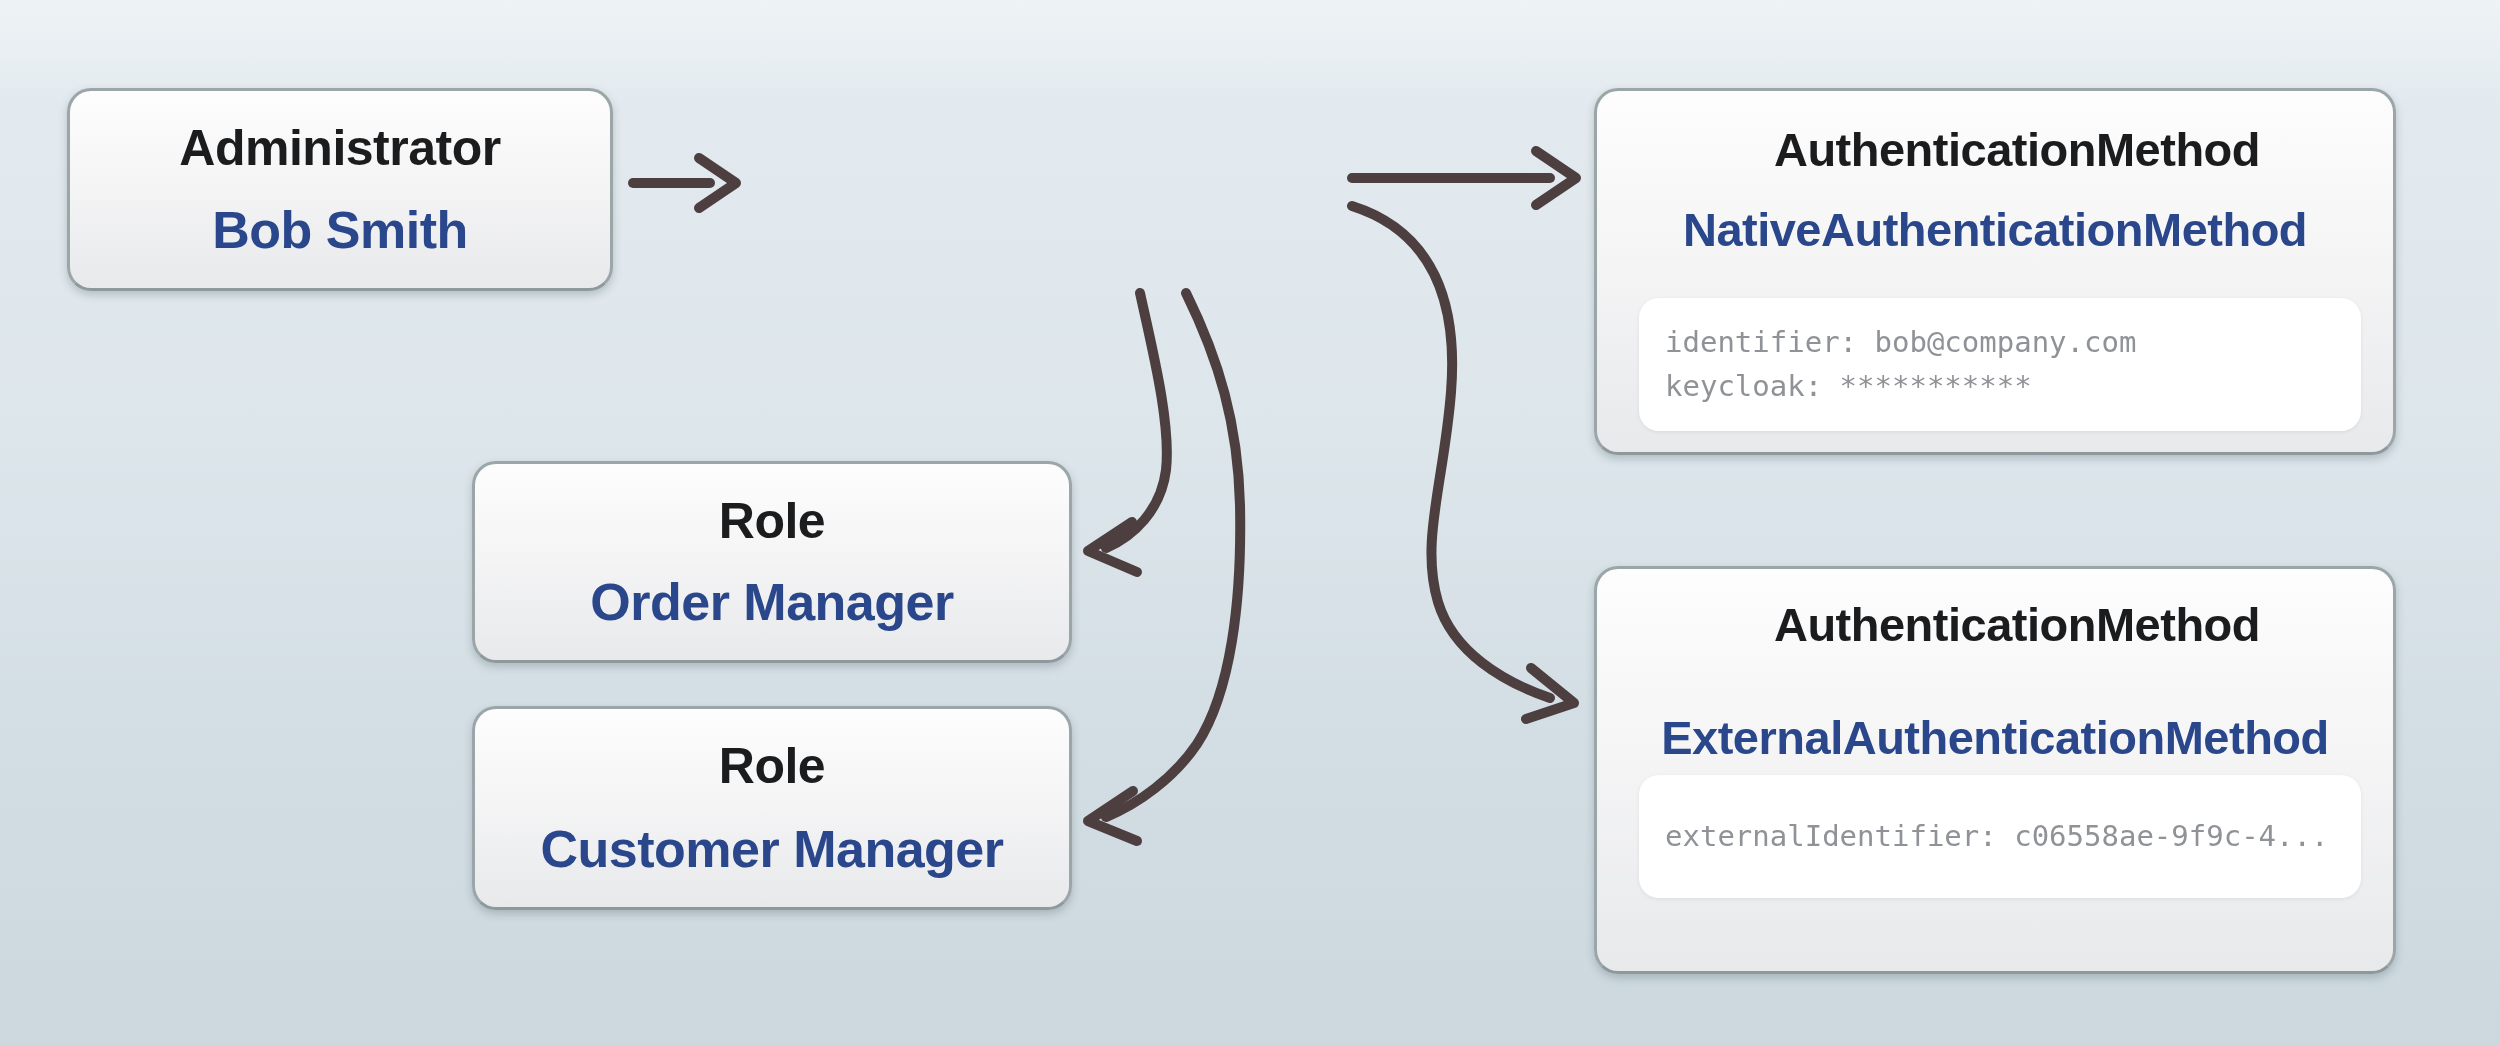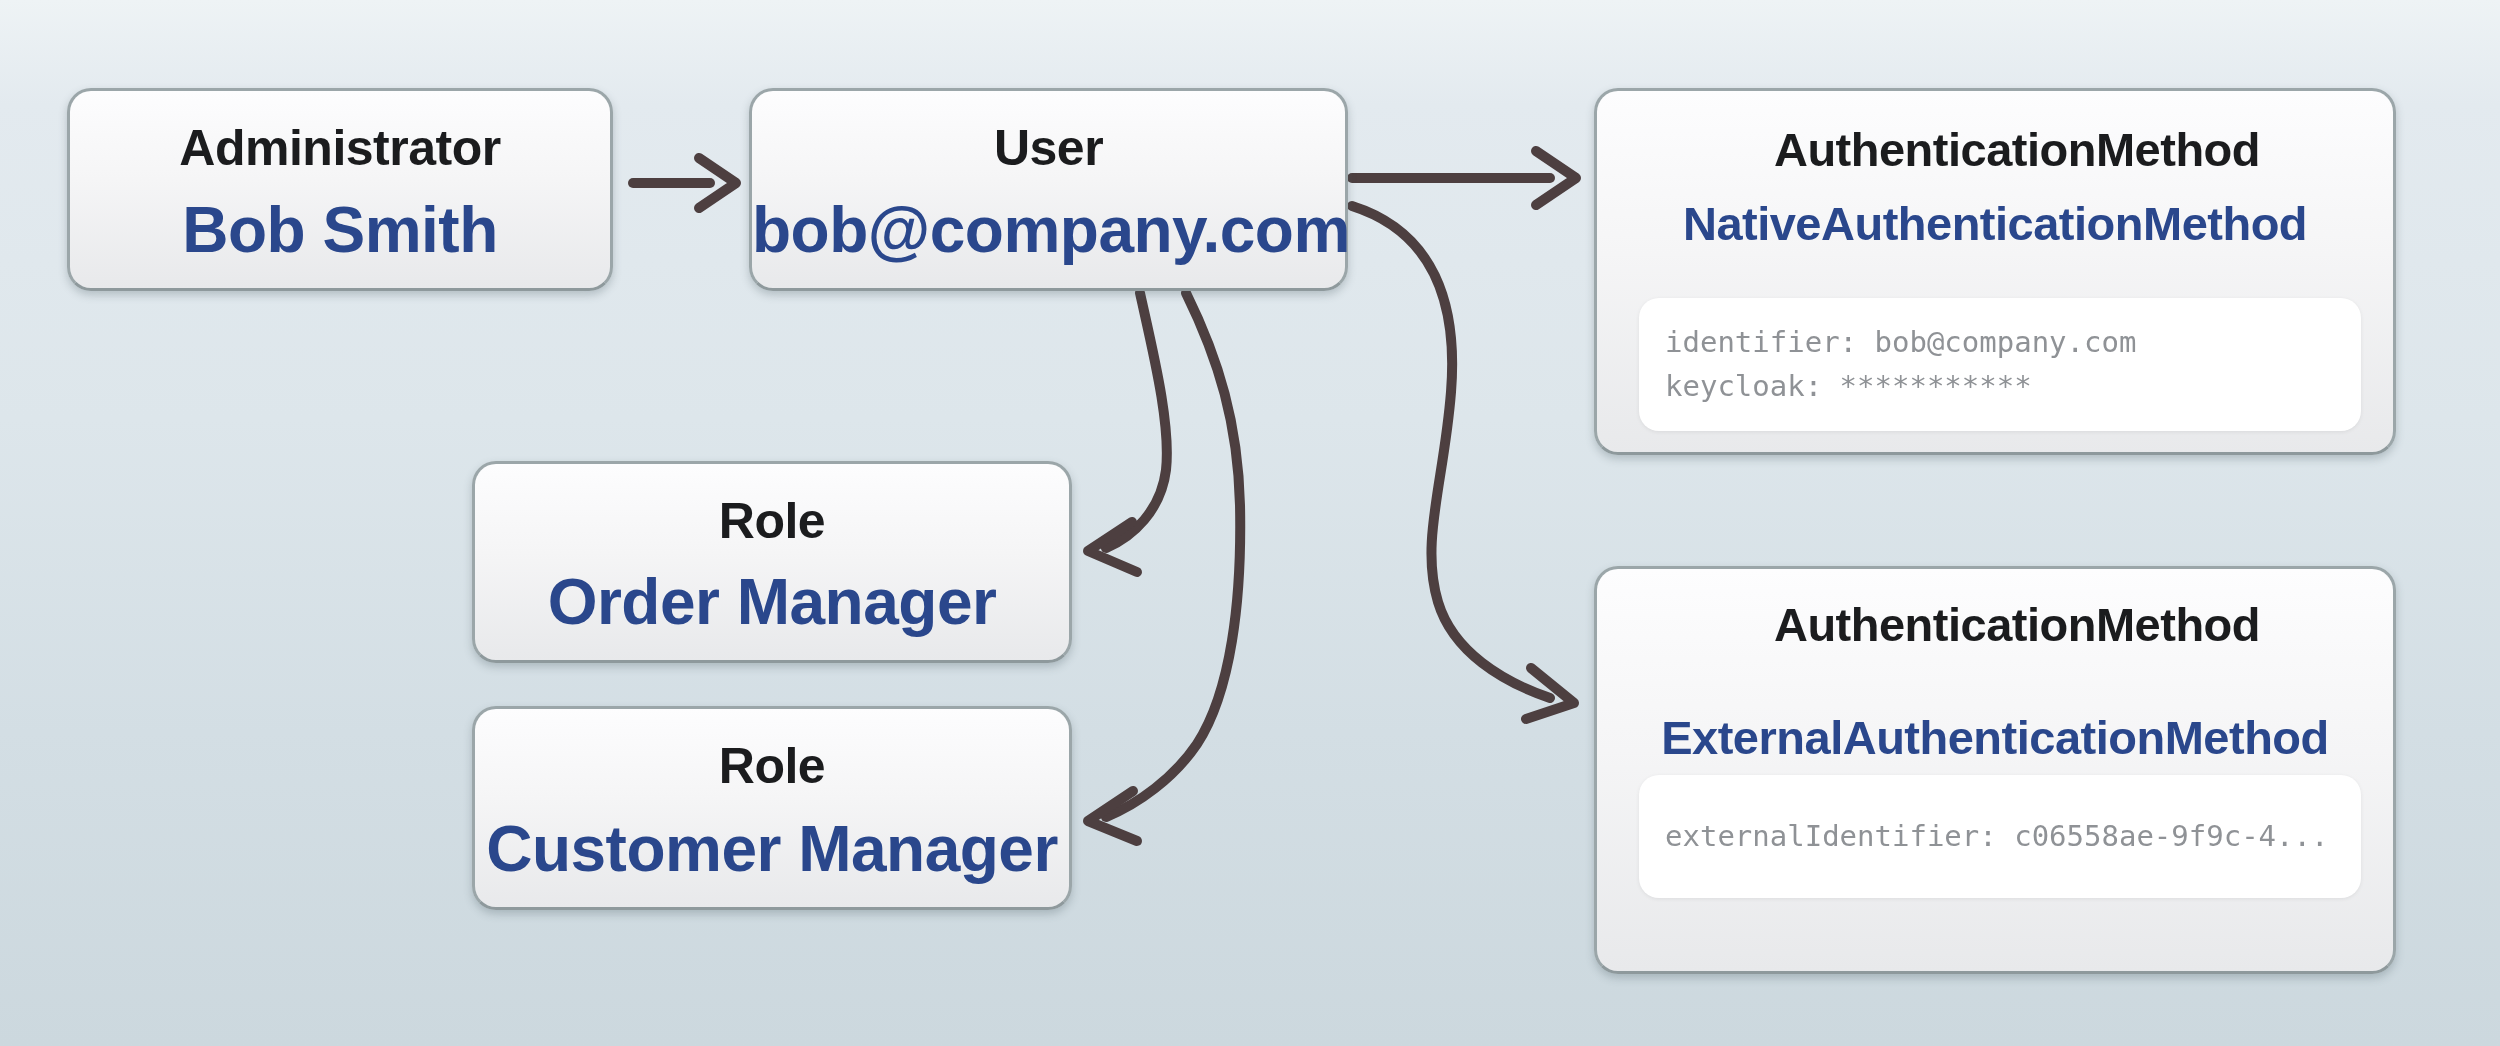--- a/index.html
+++ b/index.html
@@ -56,21 +56,21 @@
     transform: translateY(-50%);
     font-weight: bold;
     letter-spacing: -0.5px;
     white-space: nowrap;
   }
   .node .title { color: var(--title-color, #1b1c1e); }
   .node .value { color: var(--value-color, #2a478c); }
 
   
   .two-line .title { top: 29%; font-size: 50px; }
-  .two-line .value { top: 70.5%; font-size: 64px; }
+  .two-line .value { top: 70.5%; font-size: 52px; }
 
   
   .auth .title { font-size: 47px; padding-left: 44px; }
   .auth .value { font-size: 47px; }
   .panel {
     position: absolute;
     left: 42px;
     width: 722px;
     box-sizing: border-box;
     background: #ffffff;
@@ -92,21 +92,21 @@
 
   
   #node-administrator  { left: 67px;   top: 88px;  width: 546px; height: 203px; }
   #node-user           { left: 749px;  top: 88px;  width: 599px; height: 203px; }
   #node-role-order     { left: 472px;  top: 461px; width: 600px; height: 202px; }
   #node-role-customer  { left: 472px;  top: 706px; width: 600px; height: 204px; }
   #node-auth-native    { left: 1594px; top: 88px;  width: 802px; height: 367px; }
   #node-auth-external  { left: 1594px; top: 566px; width: 802px; height: 408px; }
 
   #node-auth-native .title  { top: 58px; }
-  #node-auth-native .value  { top: 132px; }
+  #node-auth-native .value  { top: 138px; }
   #node-auth-native .panel  { top: 207px; height: 133px; }
 
   #node-auth-external .title { top: 55px; }
   #node-auth-external .value { top: 136px; margin-top: 32px; }
   #node-auth-external .panel { top: 206px; height: 123px; }
 </style>
 </head>
 <body>
 
 <div id="diagram-canvas">
@@ -132,24 +132,20 @@
       <path class="shaft" d="M 1352 206 C 1434 232, 1458 304, 1451 392 C 1444 482, 1420 542, 1438 602 C 1453 652, 1503 682, 1550 698"></path>
       <path class="head" d="M 1531 668 L 1574 703 L 1526 719"></path>
     </g>
   </svg>
 
   <div class="node two-line" id="node-administrator">
     <div class="title">Administrator</div>
     <div class="value">Bob Smith</div>
   </div>
 
-  <div class="node two-line" id="node-user">
-    <div class="title">User</div>
-    <div class="value">bob@company.com</div>
-  </div>
 
   <div class="node auth" id="node-auth-native">
     <div class="title">AuthenticationMethod</div>
     <div class="value">NativeAuthenticationMethod</div>
     <div class="panel">
       <div class="prop">identifier: bob@company.com</div>
       <div class="prop">keycloak: ***********</div>
     </div>
   </div>
 

